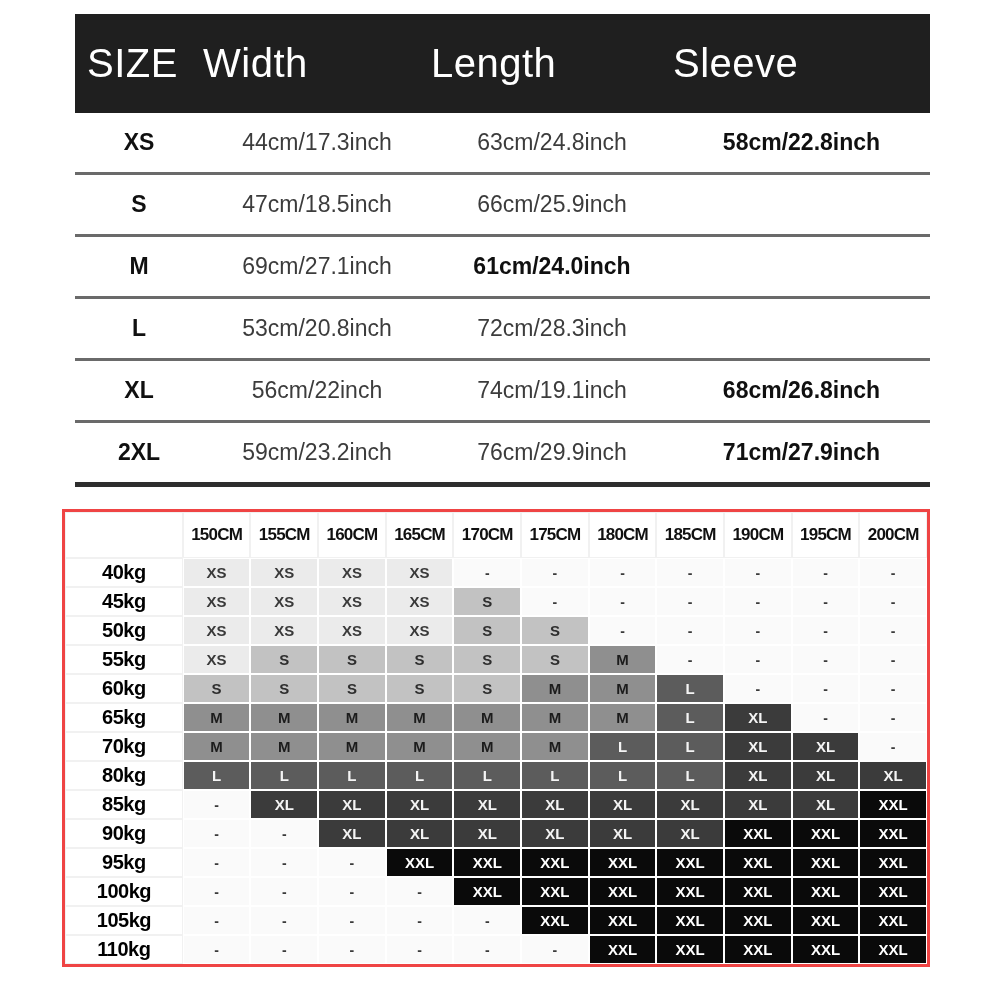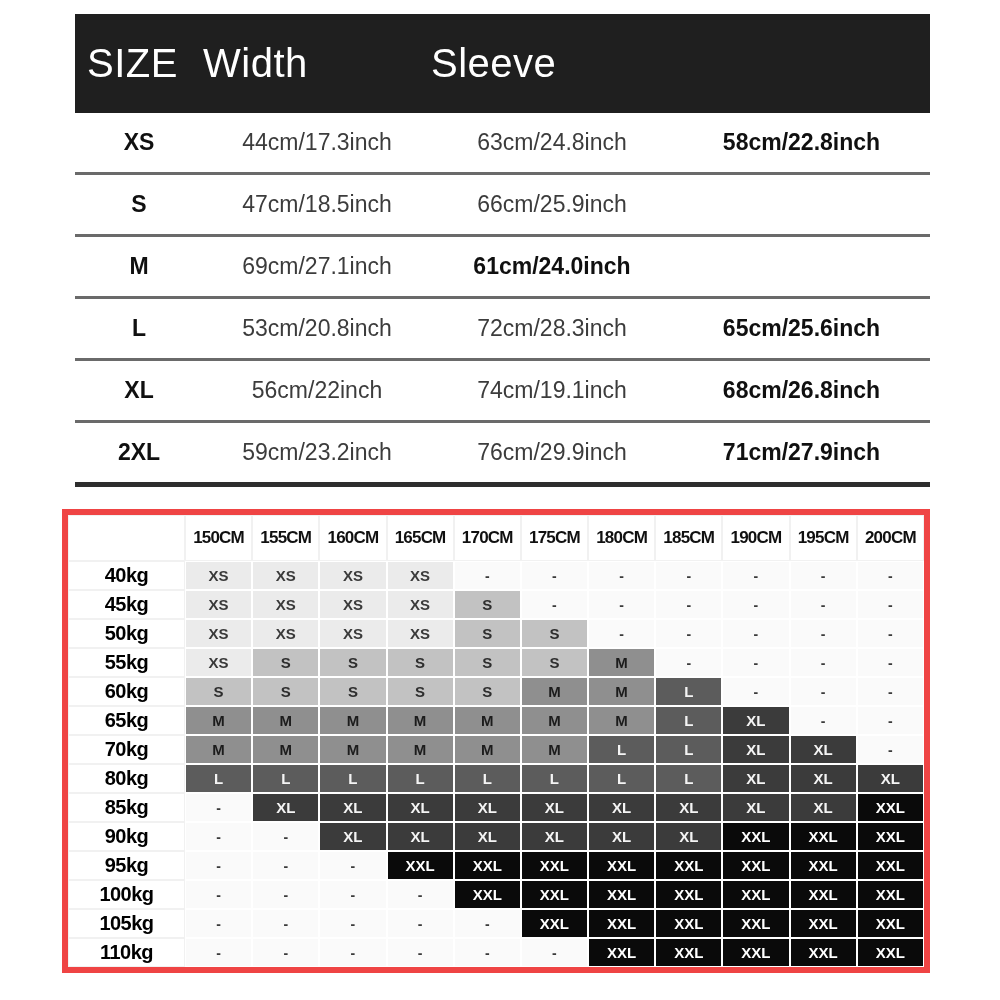--- a/index.html
+++ b/index.html
@@ -40,21 +40,21 @@
   .scell { text-align: center; }
   .scell-0, .scell-3 { font-weight: bold; color: #101010; }
 
   
   .matrix-wrap { margin: 22px 70px 0 62px; }
   table.matrix {
     width: 100%;
     border-collapse: separate;
     border-spacing: 0;
     table-layout: fixed;
-    border: 6px solid #ef4444;
+    border: 3px solid #ef4444;
   }
   th.corner { width: 13.2%; background: #ffffff; border: 1px solid #f1f1f1; }
   th.hcol {
     height: 44px;
     padding: 0;
     background: #ffffff;
     border: 1px solid #f1f1f1;
     font-size: 17px;
     font-weight: bold;
     letter-spacing: -0.8px;
@@ -84,20 +84,21 @@
 </style>
 </head>
 <body>
 
 <div class="page">
 
   <div class="size-table">
     <div class="size-header">
       <div class="sh sh-size">SIZE</div>
       <div class="sh">Width</div>
+      <div class="sh">Length</div>
       <div class="sh">Sleeve</div>
     </div>
     <div id="size-body">
         <div class="srow">
           <div class="scell scell-0">XS</div>
           <div class="scell scell-1">44cm/17.3inch</div>
           <div class="scell scell-2">63cm/24.8inch</div>
           <div class="scell scell-3">58cm/22.8inch</div>
         </div>
         <div class="srow">
@@ -107,21 +108,20 @@
         </div>
         <div class="srow">
           <div class="scell scell-0">M</div>
           <div class="scell scell-2">69cm/27.1inch</div>
           <div class="scell scell-3">61cm/24.0inch</div>
         </div>
         <div class="srow">
           <div class="scell scell-0">L</div>
           <div class="scell scell-1">53cm/20.8inch</div>
           <div class="scell scell-2">72cm/28.3inch</div>
-          <div class="scell scell-3">65cm/25.6inch</div>
         </div>
         <div class="srow">
           <div class="scell scell-0">XL</div>
           <div class="scell scell-1">56cm/22inch</div>
           <div class="scell scell-2">74cm/19.1inch</div>
           <div class="scell scell-3">68cm/26.8inch</div>
         </div>
         <div class="srow">
           <div class="scell scell-0">2XL</div>
           <div class="scell scell-1">59cm/23.2inch</div>

